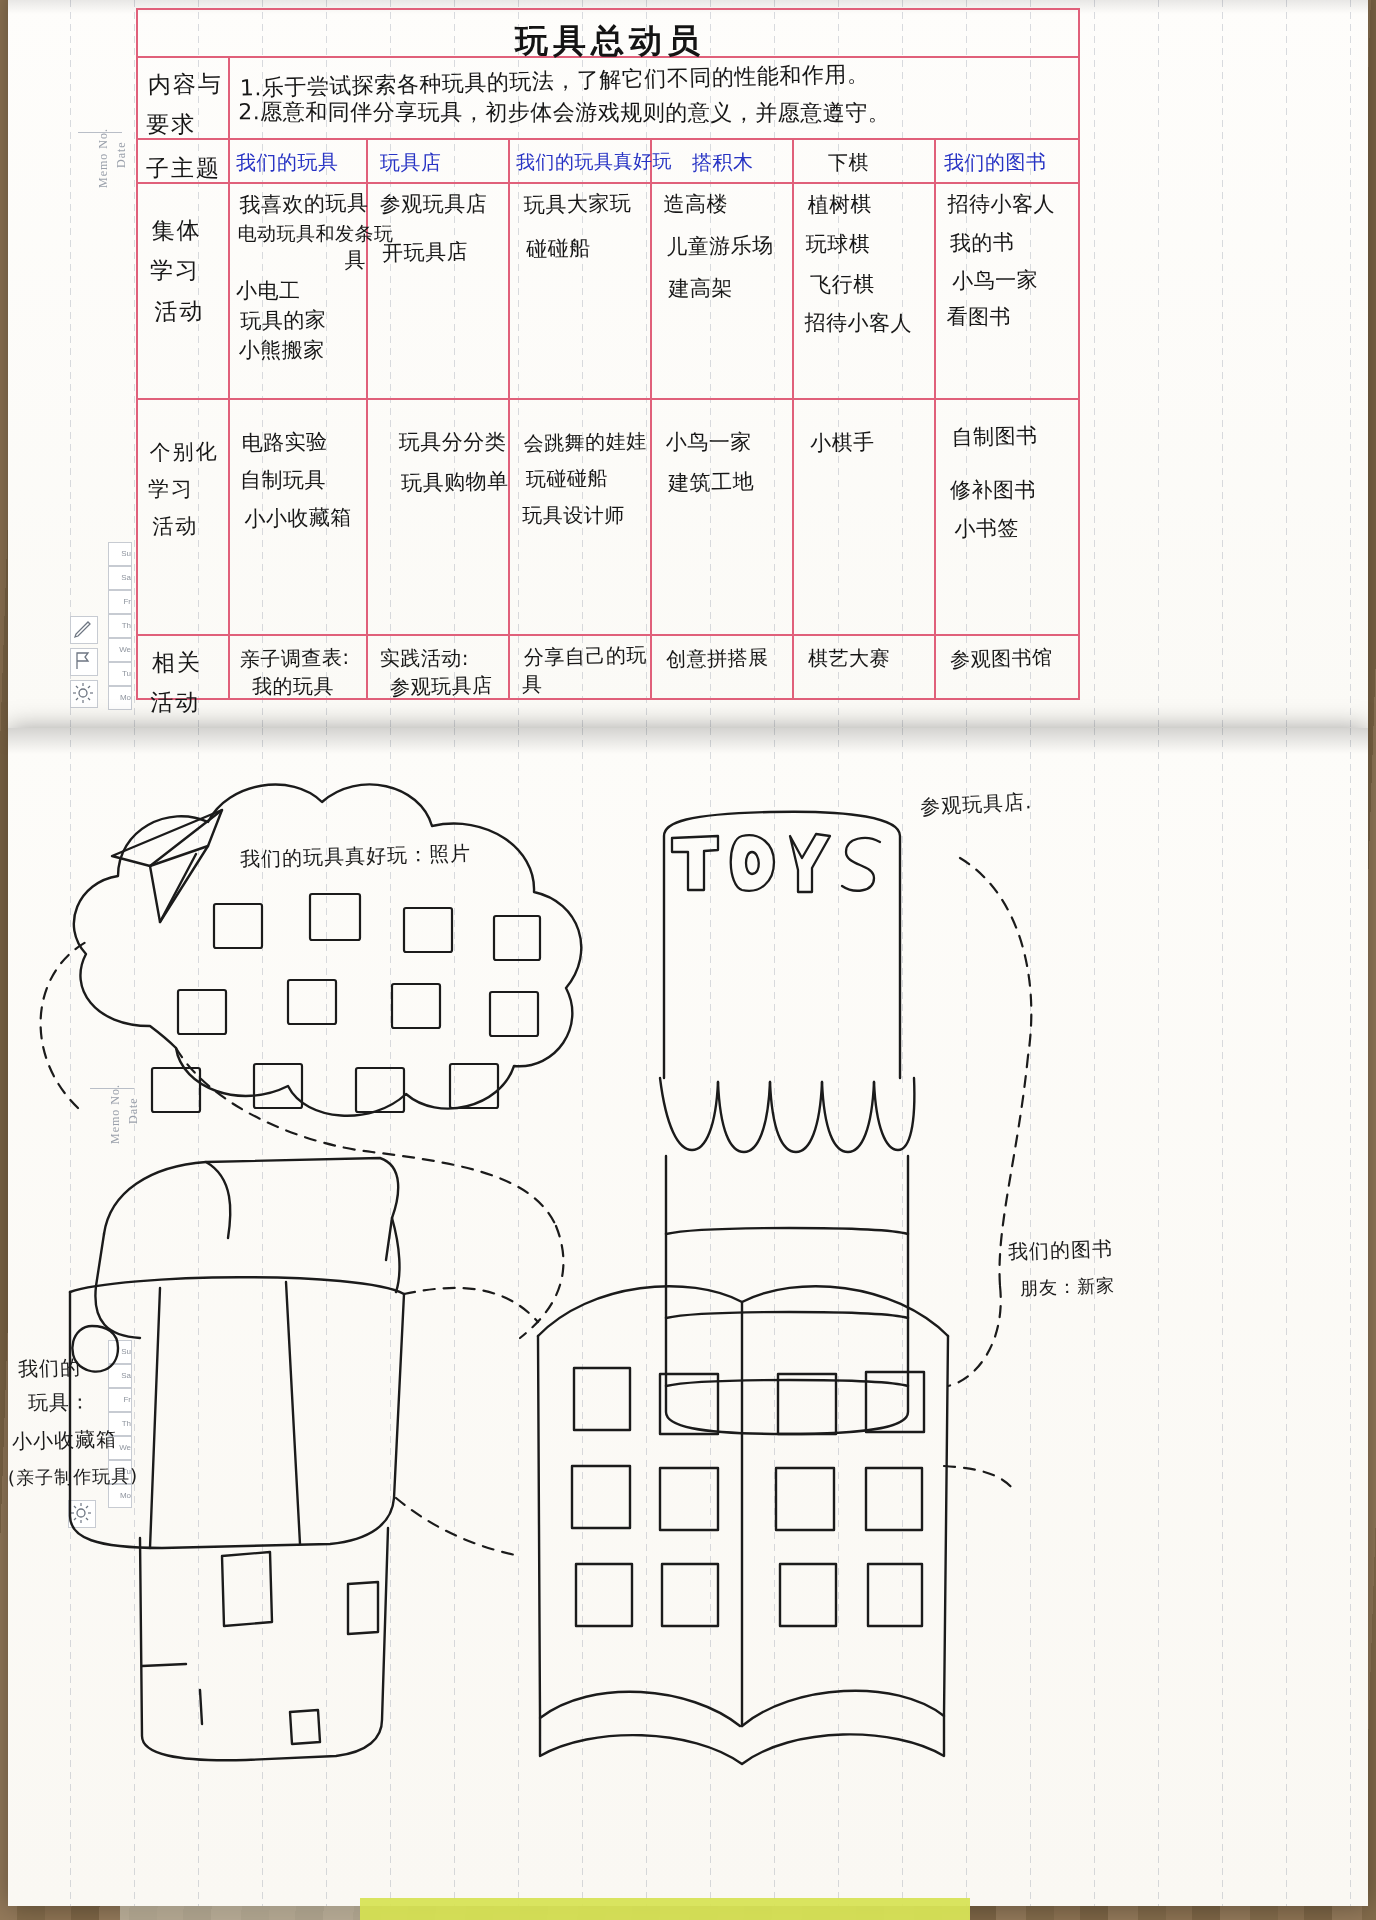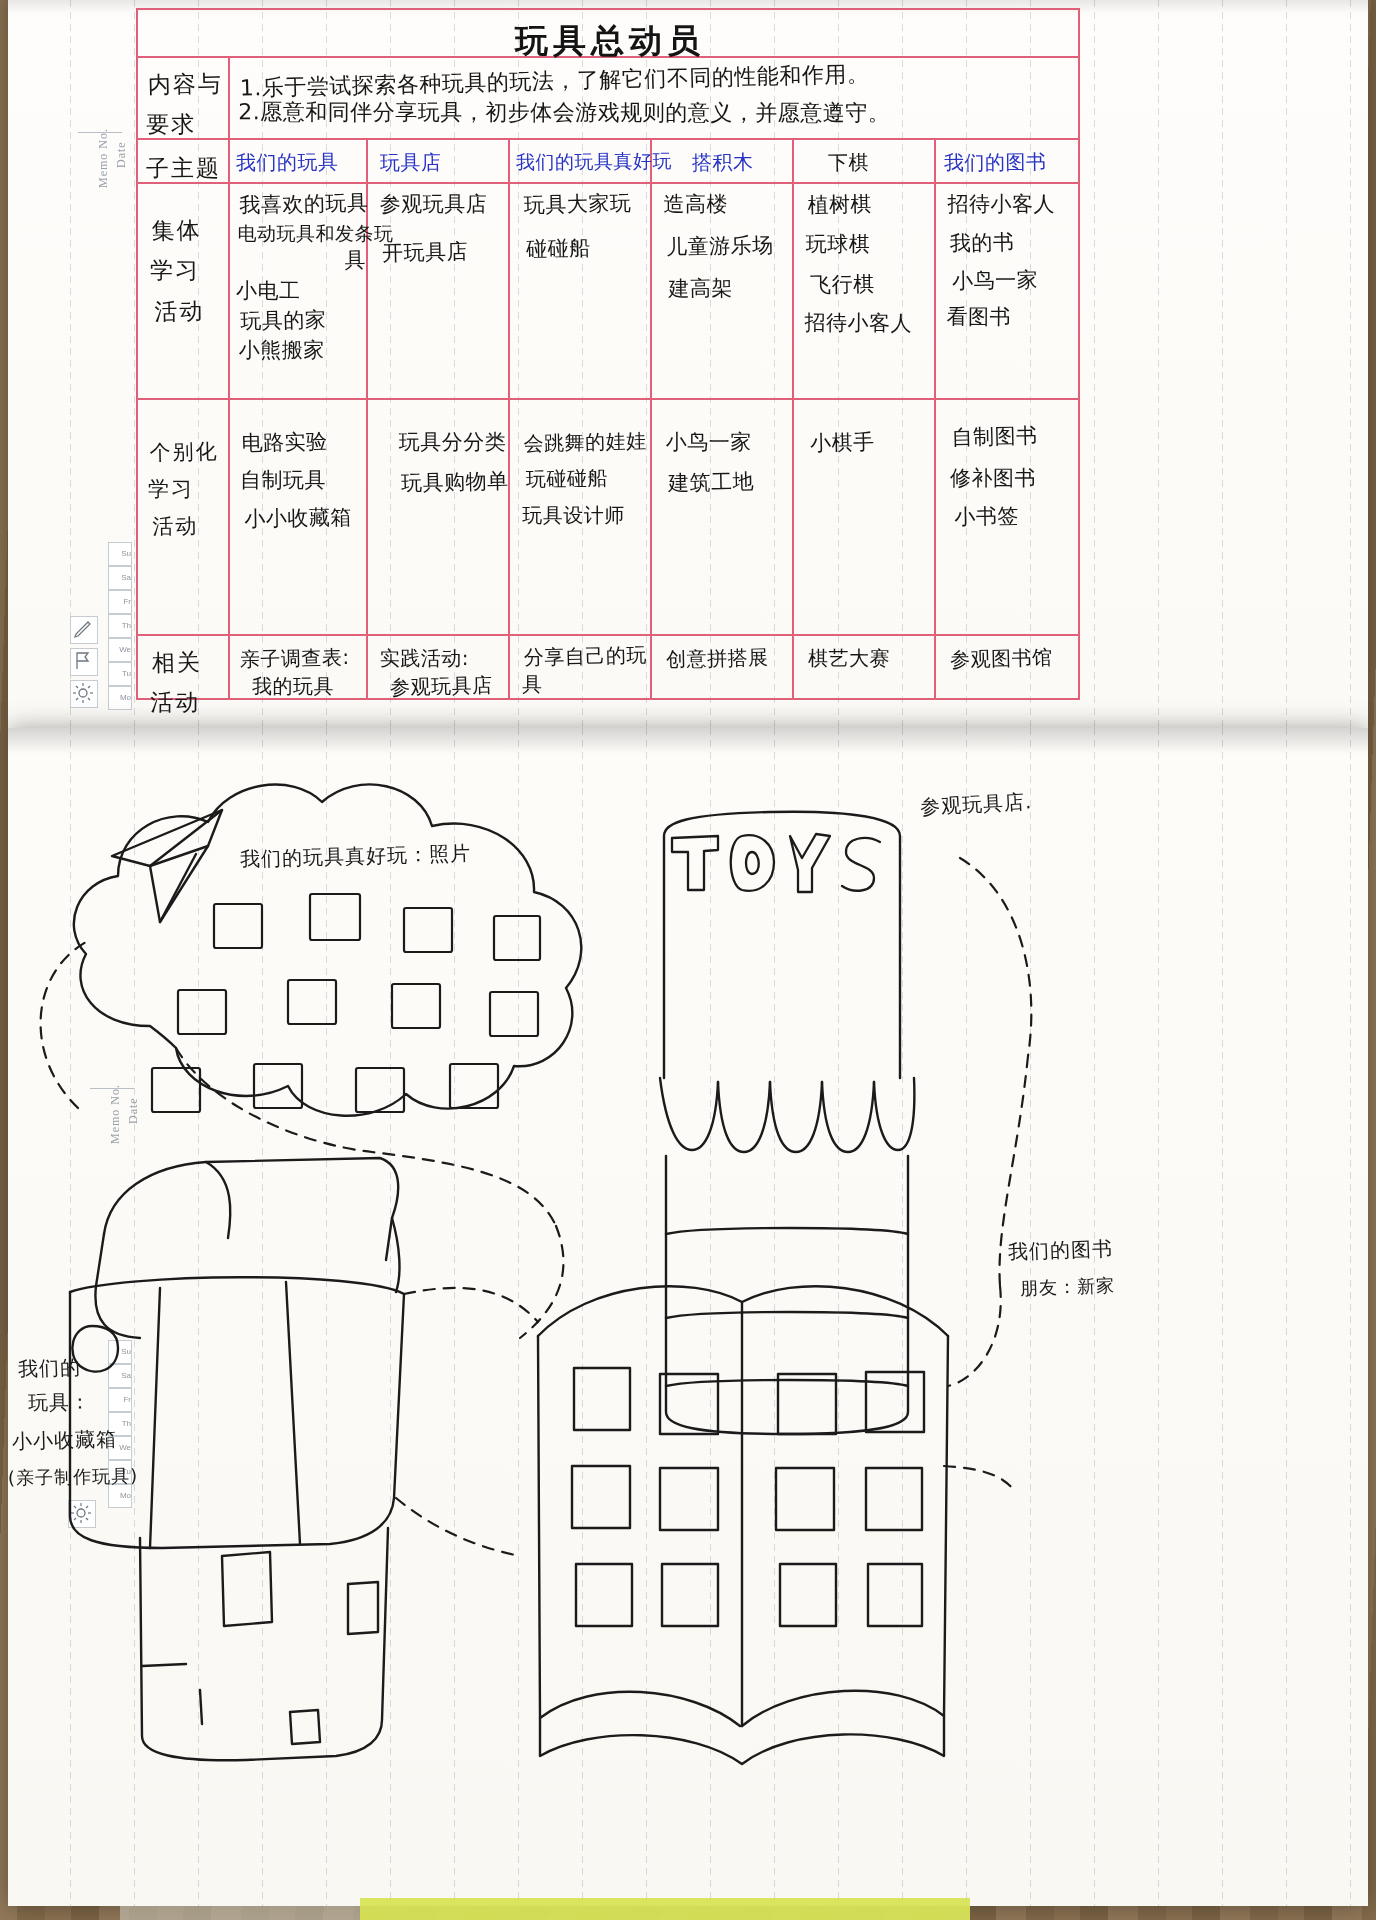--- a/index.html
+++ b/index.html
@@ -372,21 +372,21 @@
       <span class="ln i2">小鸟一家</span>
       <span class="ln i1" style="margin-top:10px">建筑工地</span>
     </div>
 
     <div class="cell hand" style="left:664px; top:414px; width:132px;">
       <span class="ln i1">小棋手</span>
     </div>
 
     <div class="cell hand" style="left:806px; top:408px; width:138px;">
       <span class="ln i1">自制图书</span>
-      <span class="ln i2" style="margin-top:12px">修补图书</span>
+      <span class="ln i2" style="margin-top:24px">修补图书</span>
       <span class="ln i3" style="margin-top:8px">小书签</span>
     </div>
 
     <div class="cell rowlabel hand" style="left:6px; top:628px; width:84px;">
       <span class="ln i1">相关</span>
       <span class="ln i2">活动</span>
     </div>
 
     <div class="cell hand" style="left:94px; top:630px; width:134px; font-size:20px;">
       <span class="ln i1">亲子调查表:</span>

